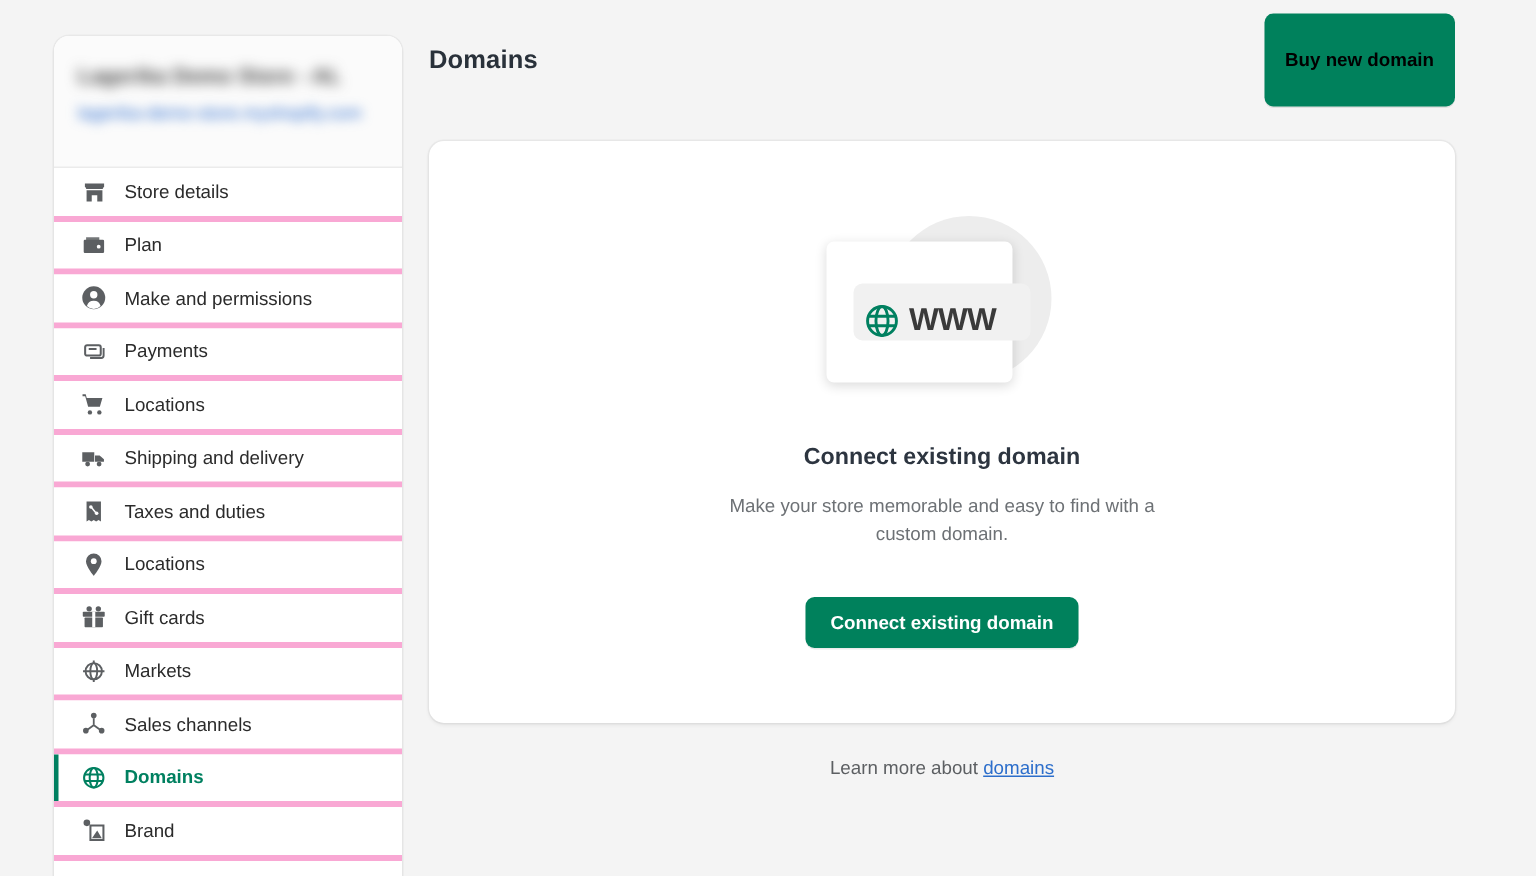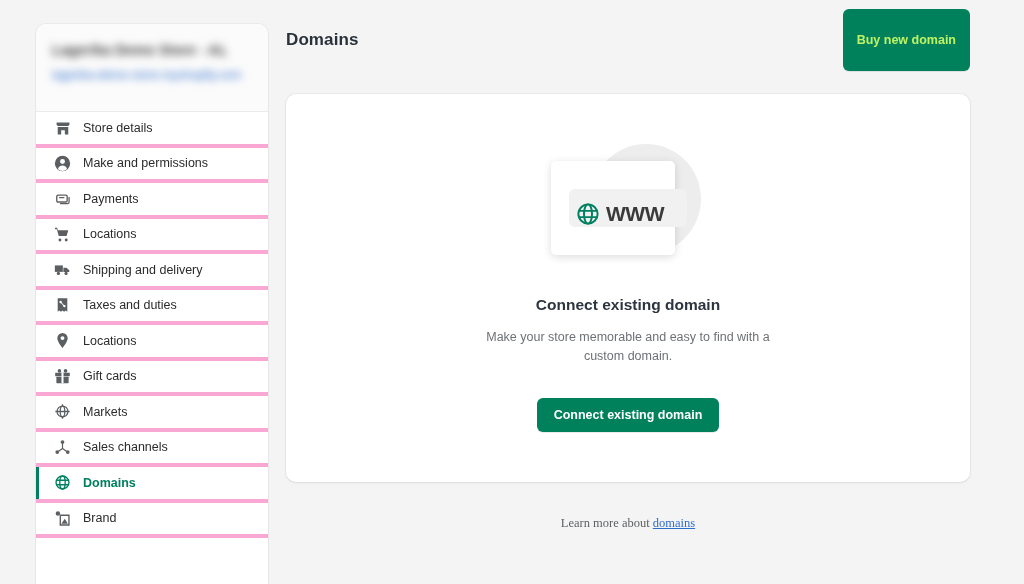--- a/index.html
+++ b/index.html
@@ -127,21 +127,21 @@
 
   .page-title {
     font-size: 17px;
     font-weight: 600;
     color: #29313a;
     letter-spacing: 0.1px;
   }
 
   .btn-primary {
     background: #00815c;
-    color: #bef264;
+    color: #000000;
     border: none;
     border-radius: 6px;
     font-family: inherit;
     font-size: 12.5px;
     font-weight: 600;
     padding: 24px 14px;
     cursor: pointer;
     box-shadow: 0 1px 0 rgba(0,0,0,0.08);
     white-space: nowrap;
   }
@@ -237,25 +237,24 @@
     border-radius: 6px;
     font-family: inherit;
     font-size: 12.5px;
     font-weight: 600;
     padding: 10px 17px;
     cursor: pointer;
     box-shadow: 0 1px 0 rgba(0,0,0,0.08);
   }
 
   .learn-more {
-    margin-top: 34px;
+    margin-top: 23px;
     text-align: center;
     font-size: 12.5px;
     color: #5c5f62;
-    font-family: Liberation Serif, serif;
   }
   .learn-more a {
     color: #2c6ecb;
     text-decoration: underline;
     cursor: pointer;
   }
 </style>
 </head>
 <body>
 
@@ -273,20 +272,29 @@
       <div class="nav-item">
         <span class="nav-icon">
           <svg width="16" height="16" viewBox="0 0 20 20" fill="currentColor">
             <path d="M2 3h16v2.2l-1.2 2.3H3.2L2 5.2V3z"></path>
             <path d="M3.4 8.6h13.2V18h-4.3v-5.2H7.7V18H3.4V8.6z"></path>
           </svg>
         </span>
         <span class="nav-label">Store details</span>
       </div>
 
+      <div class="nav-item">
+        <span class="nav-icon">
+          <svg width="16" height="16" viewBox="0 0 20 20" fill="currentColor">
+            <path d="M3 4h11v2.5H3V4z" opacity="0.85"></path>
+            <path d="M2 6h15a1 1 0 011 1v9a1 1 0 01-1 1H2a1 1 0 01-1-1V7a1 1 0 011-1zm11.5 4.2a1.6 1.6 0 100 3.2 1.6 1.6 0 000-3.2z"></path>
+          </svg>
+        </span>
+        <span class="nav-label">Plan</span>
+      </div>
 
       <div class="nav-item">
         <span class="nav-icon">
           <svg width="17" height="17" viewBox="0 0 20 20" fill="currentColor">
             <circle cx="10" cy="10" r="9"></circle>
             <circle cx="10" cy="7.6" r="2.9" fill="#fff"></circle>
             <path d="M4.6 16.4a5.6 5.6 0 0110.8 0A8.9 8.9 0 0110 18.9a8.9 8.9 0 01-5.4-2.5z" fill="#fff"></path>
           </svg>
         </span>
         <span class="nav-label">Make and permissions</span>

